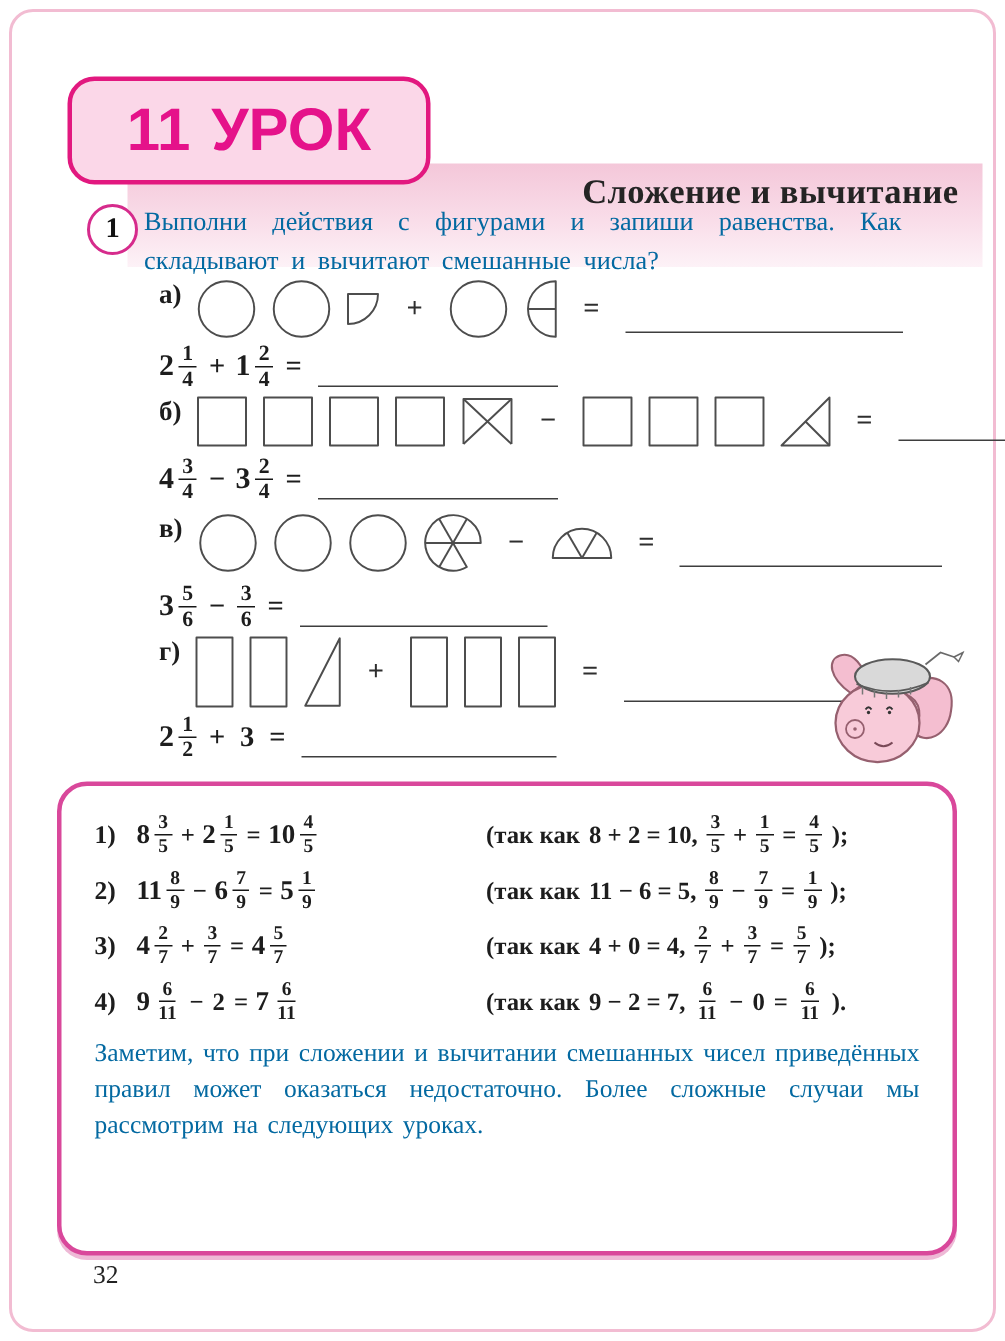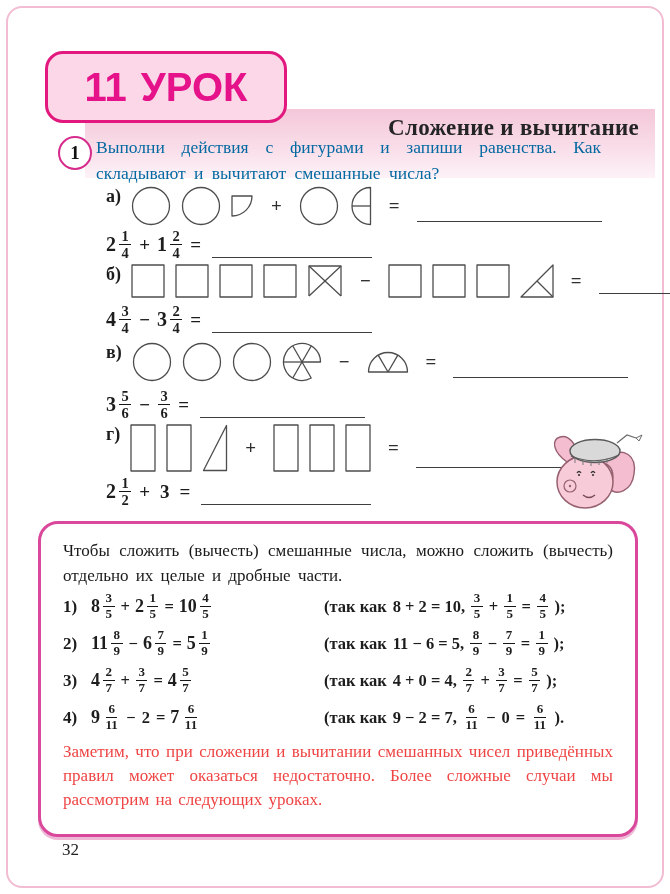--- a/index.html
+++ b/index.html
@@ -56,21 +56,21 @@
             padding:14px 22px 12px 22px;box-shadow:0 3px 0 #eeb9d6;}
   .rule{font-size:17px;line-height:25px;text-align:justify;word-spacing:3px;margin:0;color:#191919;}
   .ex-heading{font-size:17px;font-weight:700;margin:7px 0 3px 0;}
   .example{display:flex;align-items:center;height:37px;}
   .ex-label{flex:0 0 26px;font-size:17px;font-weight:700;}
   .ex-left{flex:0 0 232px;display:flex;align-items:center;}
   .ex-right{display:flex;align-items:center;}
   .example .mwhole{font-size:18px;}
   .example .frac{font-size:13px;}
   .example .mtext{font-size:16.5px;margin:0 3px;}
-  .note{font-size:17px;line-height:24px;text-align:justify;word-spacing:2px;margin:4px 0 0 0;color:#ef4444;}
+  .note{font-size:17px;line-height:24px;text-align:justify;word-spacing:2px;margin:4px 0 0 0;color:#0369a1;}
 
   .pagenum{position:absolute;left:62px;top:840px;font-size:17px;color:#222;}
 
   .pig{position:absolute;left:543px;top:430px;width:100px;height:88px;}
 </style>
 </head>
 <body>
 
 <div class="page">
   <div class="page-frame"></div>
@@ -350,21 +350,20 @@
       <path d="M48,43 q2,-3 4,0" fill="none" stroke="#333" stroke-width="1.3"></path>
       <circle cx="36" cy="45" r="1.1" fill="#333"></circle>
         <circle cx="50" cy="45" r="1.1" fill="#333"></circle>
       <circle cx="27" cy="56" r="6" fill="none" stroke="#96606f" stroke-width="1.2"></circle>
       <circle cx="27" cy="56" r="1.2" fill="#96606f"></circle>
       <path d="M40,65 q6,5 12,0" fill="none" stroke="#7a4a58" stroke-width="1.4"></path>
     </svg>
   </div>
 
   <div class="rule-box">
-    <p class="rule">Чтобы сложить (вычесть) смешанные числа, можно сложить (вычесть) отдельно их целые и дробные части.</p>
 
     <div class="example">
       <span class="ex-label">1)</span>
       <span class="ex-left">
           <span class="mixed">
             <span class="mwhole">8</span>
             <span class="frac">
               <span class="fnum">3</span>
               <span class="fden">5</span>
             </span>

